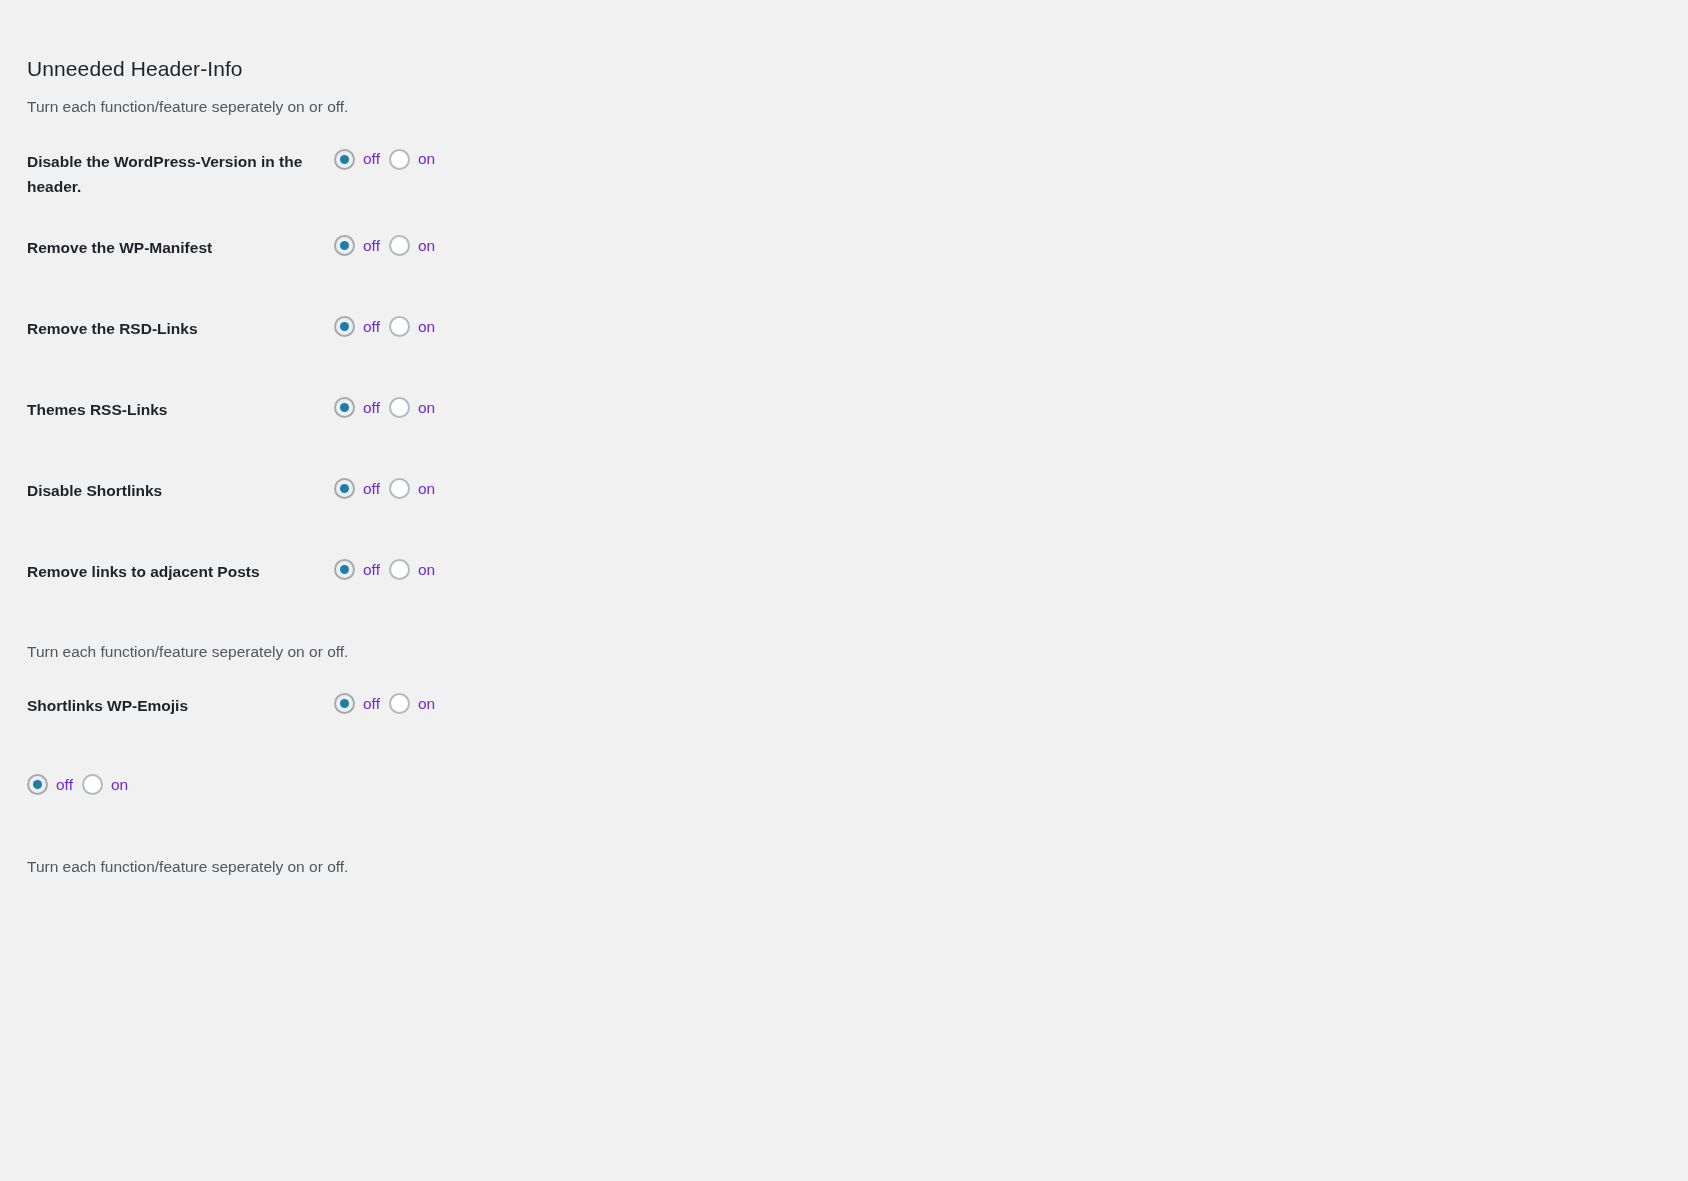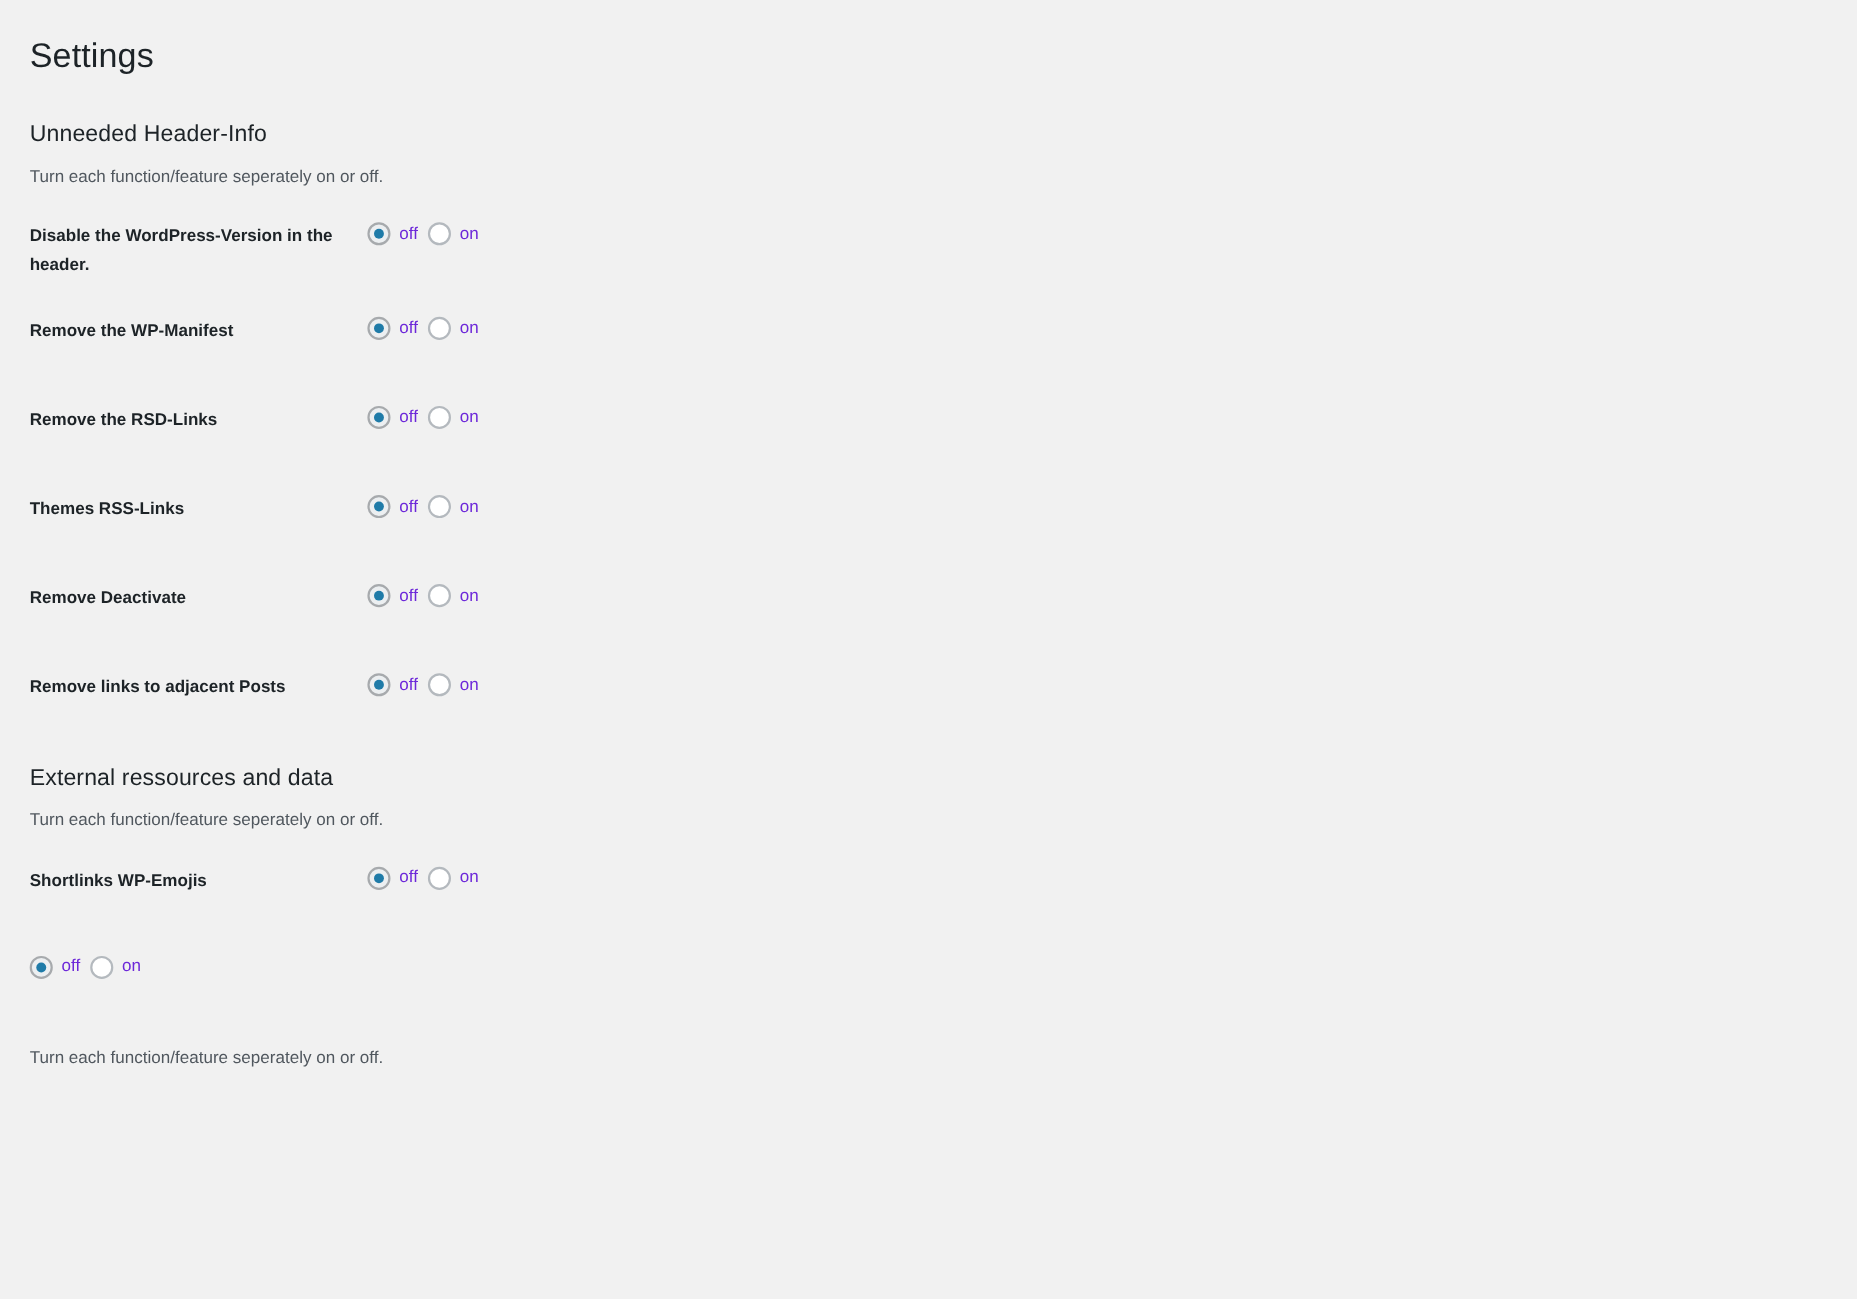--- a/index.html
+++ b/index.html
@@ -118,21 +118,20 @@
     color: #6d28d9;
     margin-left: 8px;
     line-height: 1;
   }
 </style>
 </head>
 <body>
 
 <div class="page">
 
-  <h1 class="page-title">Settings</h1>
 
   <div id="sections-container">
       <div class="section">
         <div class="sec-head-block">
           <h2 class="section-title">Unneeded Header-Info</h2>
           <p class="section-desc">Turn each function/feature seperately on or off.</p>
         </div>
         <div class="rows">
           <div class="row">
             <div class="row-label">Disable the WordPress-Version in the header.</div>
@@ -180,80 +179,79 @@
                 <span class="radio checked"></span>
                 <span class="radio-text">off</span>
               </span>
               <span class="radio-opt">
                 <span class="radio"></span>
                 <span class="radio-text">on</span>
               </span>
             </div>
           </div>
           <div class="row">
-            <div class="row-label">Remove Deactivate</div>
+            <div class="row-label">Disable Shortlinks</div>
             <div class="row-controls">
               <span class="radio-opt">
                 <span class="radio checked"></span>
                 <span class="radio-text">off</span>
               </span>
               <span class="radio-opt">
                 <span class="radio"></span>
                 <span class="radio-text">on</span>
               </span>
             </div>
           </div>
           <div class="row">
             <div class="row-label">Remove links to adjacent Posts</div>
-            <div class="row-controls">
-              <span class="radio-opt">
-                <span class="radio checked"></span>
-                <span class="radio-text">off</span>
-              </span>
-              <span class="radio-opt">
-                <span class="radio"></span>
-                <span class="radio-text">on</span>
-              </span>
-            </div>
-          </div>
-        </div>
-      </div>
-      <div class="section">
-        <div class="sec-head-block">
-          <h2 class="section-title">External ressources and data</h2>
-          <p class="section-desc">Turn each function/feature seperately on or off.</p>
-        </div>
-        <div class="rows">
-          <div class="row">
-            <div class="row-label">Shortlinks WP-Emojis</div>
-            <div class="row-controls">
-              <span class="radio-opt">
-                <span class="radio checked"></span>
-                <span class="radio-text">off</span>
-              </span>
-              <span class="radio-opt">
-                <span class="radio"></span>
-                <span class="radio-text">on</span>
-              </span>
-            </div>
-          </div>
-          <div class="row">
             <div class="row-controls">
               <span class="radio-opt">
                 <span class="radio checked"></span>
                 <span class="radio-text">off</span>
               </span>
               <span class="radio-opt">
                 <span class="radio"></span>
                 <span class="radio-text">on</span>
               </span>
             </div>
           </div>
         </div>
       </div>
       <div class="section">
         <div class="sec-head-block">
           <p class="section-desc">Turn each function/feature seperately on or off.</p>
         </div>
+        <div class="rows">
+          <div class="row">
+            <div class="row-label">Shortlinks WP-Emojis</div>
+            <div class="row-controls">
+              <span class="radio-opt">
+                <span class="radio checked"></span>
+                <span class="radio-text">off</span>
+              </span>
+              <span class="radio-opt">
+                <span class="radio"></span>
+                <span class="radio-text">on</span>
+              </span>
+            </div>
+          </div>
+          <div class="row">
+            <div class="row-controls">
+              <span class="radio-opt">
+                <span class="radio checked"></span>
+                <span class="radio-text">off</span>
+              </span>
+              <span class="radio-opt">
+                <span class="radio"></span>
+                <span class="radio-text">on</span>
+              </span>
+            </div>
+          </div>
+        </div>
+      </div>
+      <div class="section">
+        <div class="sec-head-block">
+          <p class="section-desc">Turn each function/feature seperately on or off.</p>
+        </div>
       </div>
     </div>
 
 </div>
 
 </body></html>

